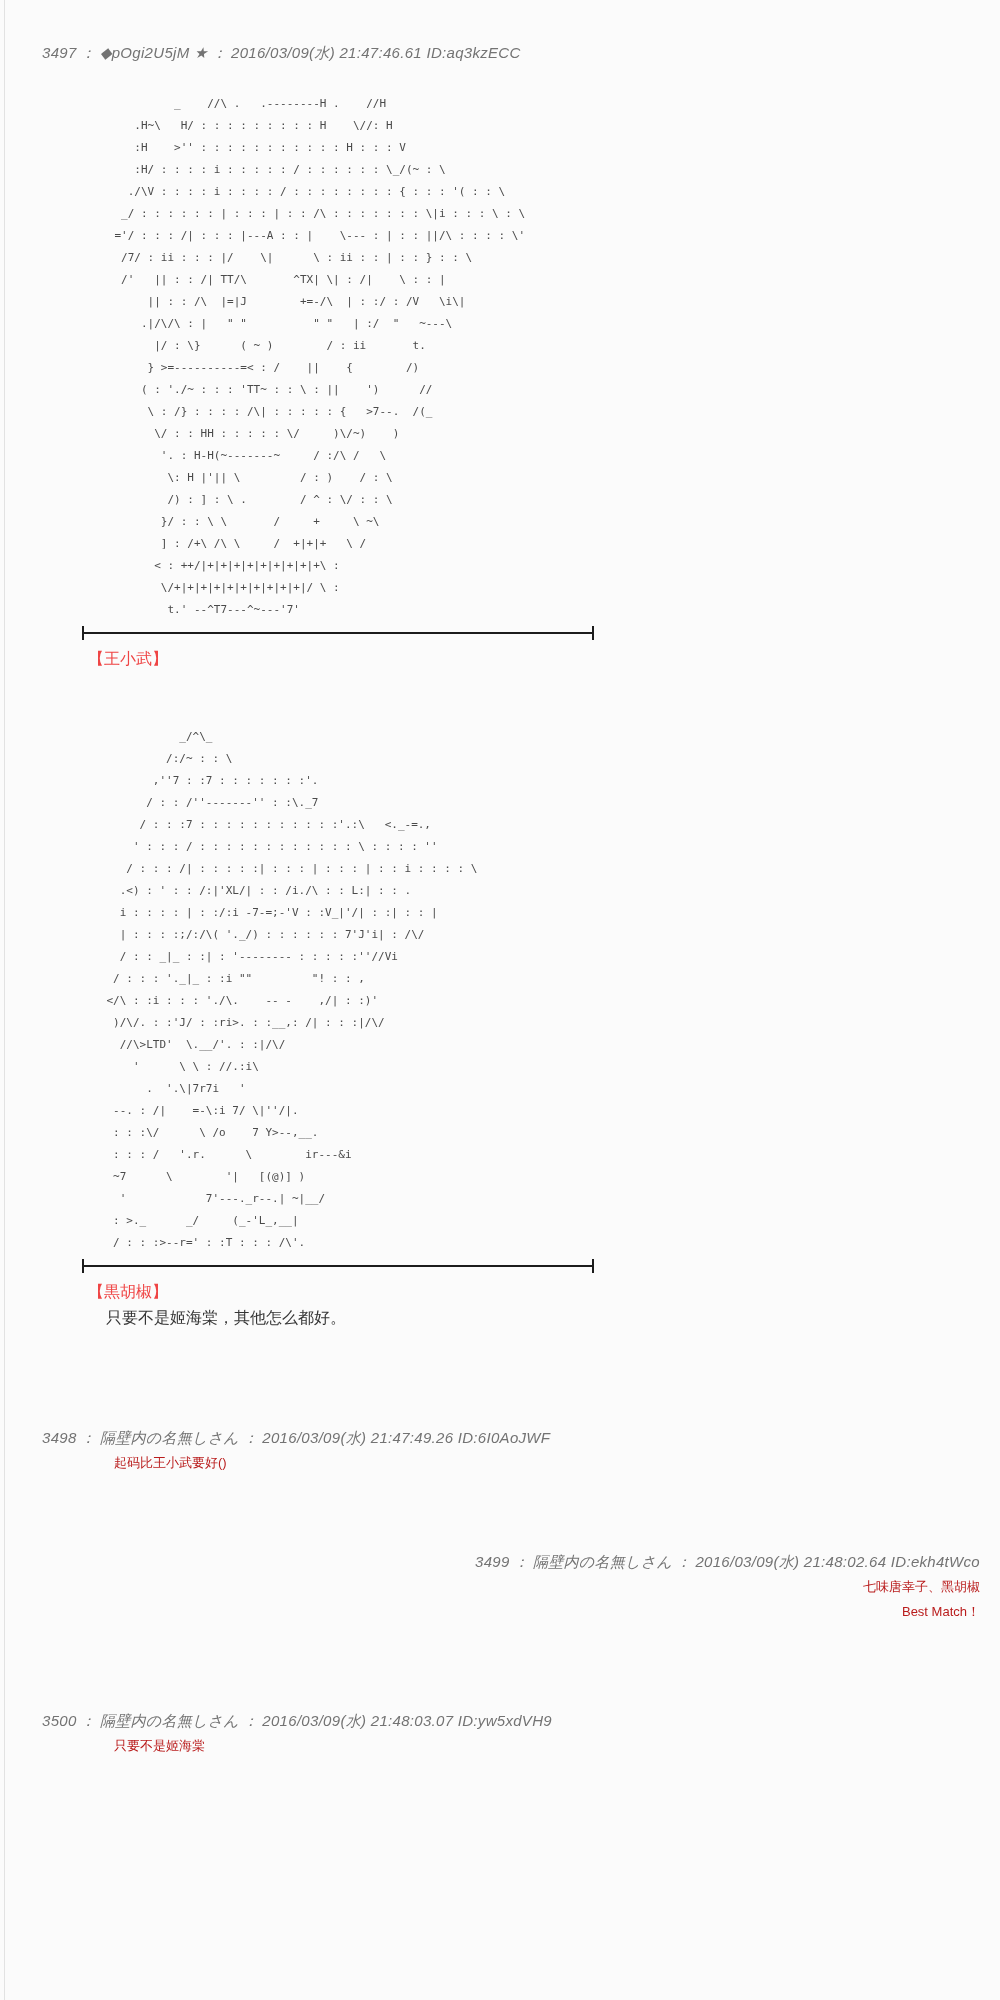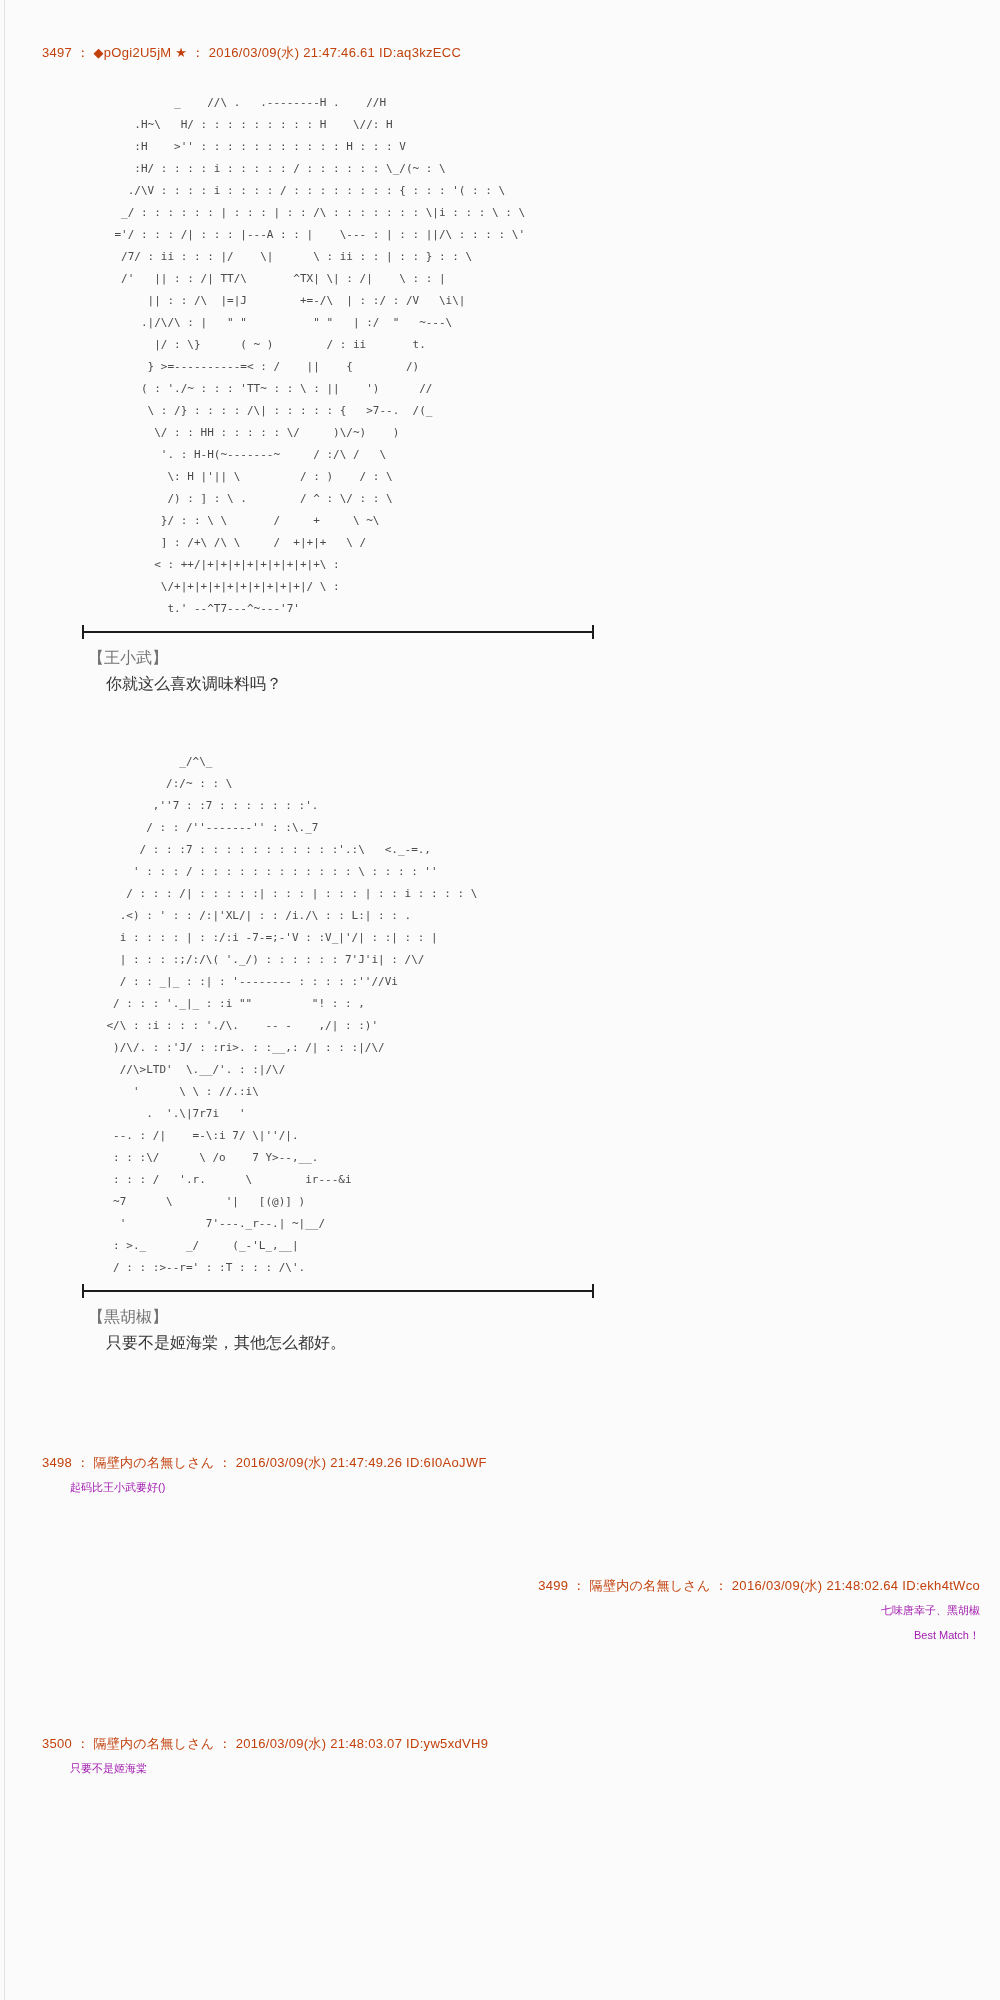--- a/index.html
+++ b/index.html
@@ -10,51 +10,52 @@
     color:#414141;
     position:relative;
   }
   .page-edge{
     position:absolute;left:4px;top:0;bottom:0;width:1px;
     background:#e2e2e2;
   }
   .thread{padding:44px 20px 40px 42px;}
   .post{margin:0;}
   .post-header{
-    font-size:13px;color:#c2410c;letter-spacing:0.3px;
+    font-size:15px;color:#737373;letter-spacing:0.3px;
     white-space:nowrap;
+    font-style:italic;
   }
   .post-header .sep{padding:0 4px;}
   .aa{
     font-family:"DejaVu Sans Mono","Liberation Mono",monospace;
     font-size:11px;line-height:22px;
     color:#4a4a4a;
     margin:30px 0 0 46px;
     white-space:pre;
   }
   .aa.second{margin-top:56px;margin-left:38px;}
   .stage-line{
     display:flex;align-items:center;
     width:512px;height:16px;
     margin:4px 0 0 40px;
   }
   .stage-line .tick{width:2px;height:14px;background:#1c1c1c;}
   .stage-line .bar{flex:1;height:2px;background:#1c1c1c;}
   .speaker{
-    font-size:16px;color:#737373;
+    font-size:16px;color:#ef4444;
     margin:8px 0 0 46px;
   }
   .dialogue{
     font-size:16px;color:#353535;
     margin:5px 0 0 64px;
   }
   .reply{margin-top:0;}
   .reply .body-line{
-    font-size:11px;color:#a21caf;
-    margin:5px 0 0 28px;line-height:20px;
+    font-size:13px;color:#b91c1c;
+    margin:5px 0 0 72px;line-height:20px;
   }
   .mt-3498{margin-top:100px;}
   .mt-3499{margin-top:80px;text-align:right;}
   .mt-3500{margin-top:90px;}
   .mt-3501{margin-top:88px;}
 </style>
 </head>
 <body>
 
 <div class="page-edge"></div>
@@ -90,21 +91,20 @@
           &lt; : ++/|+|+|+|+|+|+|+|+|+\ :
            \/+|+|+|+|+|+|+|+|+|+|/ \ :
             t.' --^T7---^~---'7'</pre>
 
     <div class="stage-line">
       <span class="tick"></span>
         <span class="bar"></span>
         <span class="tick"></span>
     </div>
     <div class="speaker">【王小武】</div>
-    <div class="dialogue">你就这么喜欢调味料吗？</div>
 
     <pre class="aa second">               _/^\_
              /:/~ : : \
            ,''7 : :7 : : : : : : :'.
           / : : /''-------'' : :\._7
          / : : :7 : : : : : : : : : : :'.:\   &lt;._-=.,
         ' : : : / : : : : : : : : : : : : \ : : : : ''
        / : : : /| : : : : :| : : : | : : : | : : i : : : : \
       .&lt;) : ' : : /:|'XL/| : : /i./\ : : L:| : : .
       i : : : : | : :/:i -7-=;-'V : :V_|'/| : :| : : |

